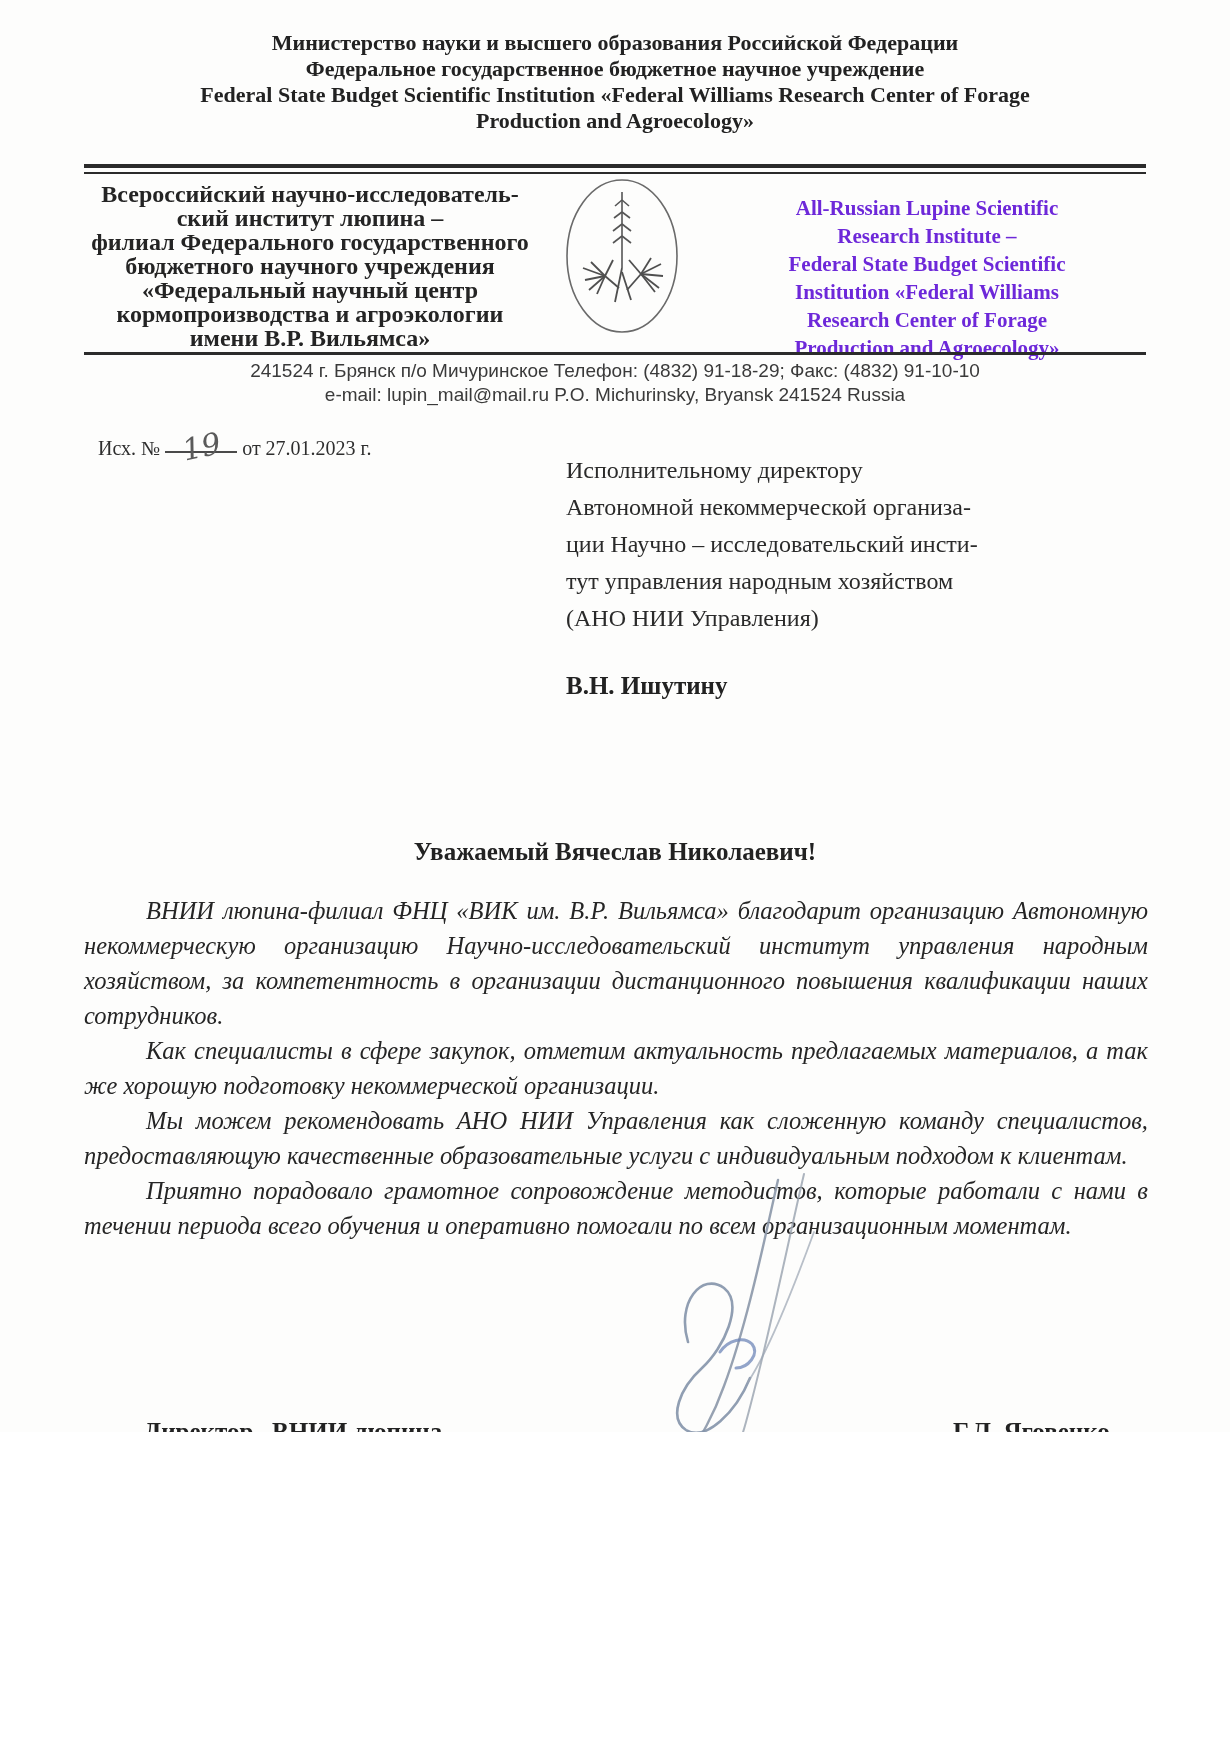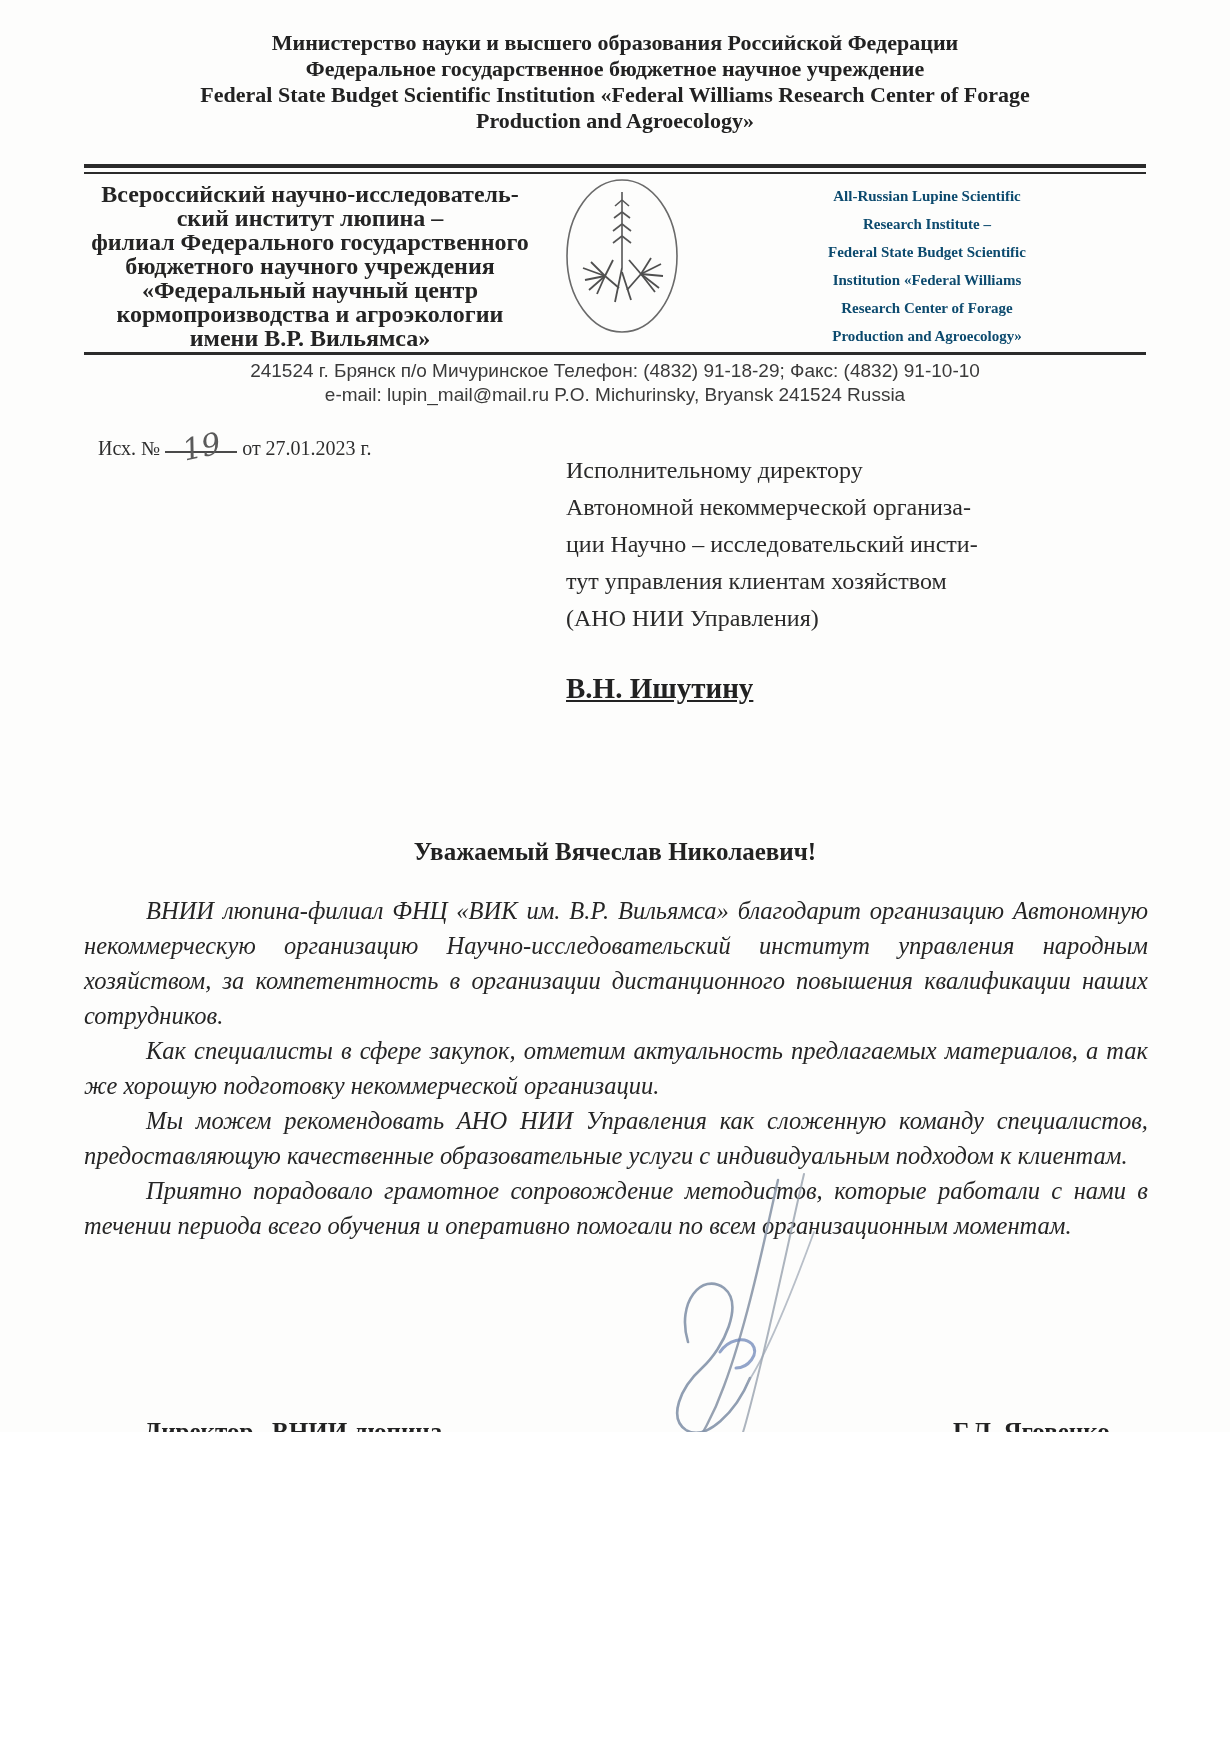--- a/index.html
+++ b/index.html
@@ -17,22 +17,22 @@
   .rule-double{
     position:absolute;left:84px;top:164px;width:1062px;height:4px;
     border-top:4px solid #2b2b2b;border-bottom:2px solid #2b2b2b;
   }
   
   .col-left{
     position:absolute;left:88px;top:182px;width:444px;
     font-weight:bold;font-size:24px;line-height:24px;text-align:center;color:#242424;
   }
   .col-right{
-    position:absolute;left:704px;top:182px;width:446px;
-    font-weight:bold;font-size:15px;line-height:28px;text-align:center;color:#0c4a6e;
+    position:absolute;left:704px;top:194px;width:446px;
+    font-weight:bold;font-size:21px;line-height:28px;text-align:center;color:#6d28d9;
   }
   .emblem{position:absolute;left:563px;top:176px;width:118px;height:160px;}
   .rule-single{
     position:absolute;left:84px;top:352px;width:1062px;height:0;
     border-top:3px solid #2b2b2b;
   }
   
   .contact{
     position:absolute;left:84px;top:359px;width:1062px;
     font-family:"Liberation Sans", sans-serif;font-size:19px;line-height:24px;
@@ -49,21 +49,21 @@
   .ref-number{
     display:inline-block;font-family:"DejaVu Serif", serif;font-style:italic;
     font-size:30px;color:#5a5a5a;transform:rotate(-12deg) translateY(2px);
   }
   
   .recipient{
     position:absolute;left:566px;top:452px;width:592px;
     font-size:24px;line-height:37px;color:#2a2a2a;
   }
   .recipient-name{
-    position:absolute;left:566px;top:672px;font-size:29px;font-weight:bold;color:#222;text-decoration:underline;
+    position:absolute;left:566px;top:672px;font-size:25px;font-weight:bold;color:#222;
   }
   
   .salutation{
     position:absolute;left:84px;top:838px;width:1062px;text-align:center;
     font-size:25px;font-weight:bold;color:#222;
   }
   
   .body-text{
     position:absolute;left:84px;top:893px;width:1064px;
     font-size:24.5px;line-height:35px;text-align:justify;color:#252525;
@@ -158,21 +158,21 @@
 
   <div class="refline">
     <span>Исх. №</span>
     <span class="ref-underline"><span class="ref-number">19</span></span>
     <span>от 27.01.2023 г.</span>
   </div>
 
   <div class="recipient pre">Исполнительному директору
 Автономной некоммерческой организа-
 ции Научно – исследовательский инсти-
-тут управления клиентам хозяйством
+тут управления народным хозяйством
 (АНО НИИ Управления)</div>
   <div class="recipient-name">В.Н. Ишутину</div>
 
   <div class="salutation">Уважаемый Вячеслав Николаевич!</div>
 
   <div class="body-text">
     <p>ВНИИ люпина-филиал ФНЦ «ВИК им. В.Р. Вильямса» благодарит организацию Автономную некоммерческую организацию Научно-исследовательский институт управления народным хозяйством, за компетентность в организации дистанционного повышения квалификации наших сотрудников.</p>
     <p>Как специалисты в сфере закупок, отметим актуальность предлагаемых материалов, а так же хорошую подготовку некоммерческой организации.</p>
     <p>Мы можем рекомендовать АНО НИИ Управления как сложенную команду специалистов, предоставляющую качественные образовательные услуги с индивидуальным подходом к клиентам.</p>
     <p>Приятно порадовало грамотное сопровождение методистов, которые работали с нами в течении периода всего обучения и оперативно помогали по всем организационным моментам.</p>

